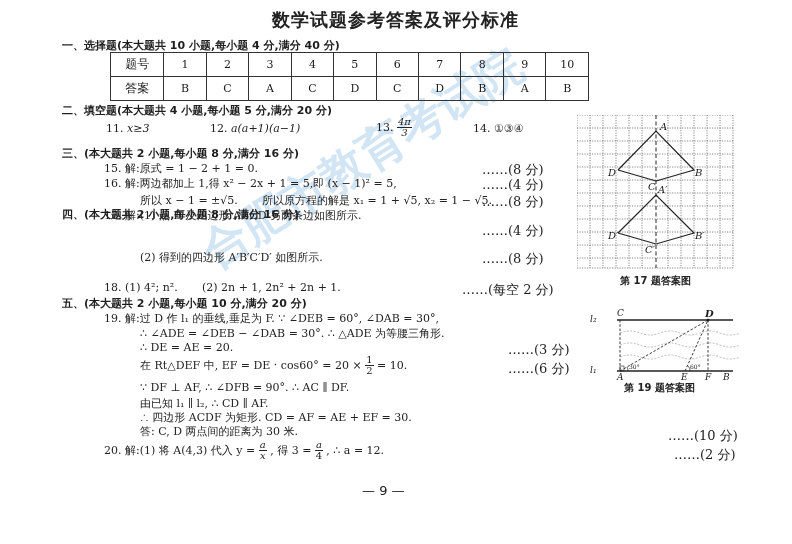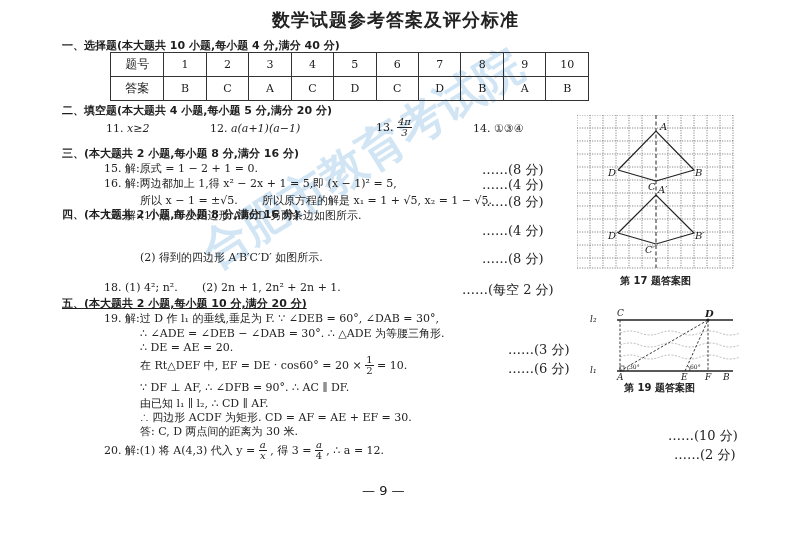--- a/index.html
+++ b/index.html
@@ -57,21 +57,21 @@
     <td>B</td>
     <td>A</td>
     <td>B</td>
   </tr>
 </tbody>
   </table>
 
 <div class="abs sec" style="top:103px;">二、填空题(本大题共 4 小题,每小题 5 分,满分 20 分)</div>
 <div class="abs line" style="left:106px; top:122px;">
   <span>11.</span>
-  <span class="it">x≥2</span>
+  <span class="it">x≥3</span>
 </div>
 <div class="abs line" style="left:210px; top:122px;">
   <span>12.</span>
   <span class="it">a(a+1)(a−1)</span>
 </div>
 <div class="abs line" style="left:376px; top:117px;">
   <span style="vertical-align:middle;">13.</span>
   <span class="frac it">
     <span class="num">4π</span>
     <span class="den">3</span>
@@ -93,21 +93,21 @@
 
 <div class="abs sec" style="top:207px;">四、(本大题共 2 小题,每小题 8 分,满分 16 分)</div>
 <div class="abs line" style="left:104px; top:208px;">17. 解:(1) 点 D 及四边形 ABCD 另两条边如图所示.</div>
 <div class="abs score" style="left:482px; top:222px;">……(4 分)</div>
 <div class="abs line" style="left:140px; top:250px;">(2) 得到的四边形 A′B′C′D′ 如图所示.</div>
 <div class="abs score" style="left:482px; top:250px;">……(8 分)</div>
 <div class="abs line" style="left:104px; top:281px;">18. (1) 4²; n².</div>
 <div class="abs line" style="left:202px; top:281px;">(2) 2n + 1,   2n² + 2n + 1.</div>
 <div class="abs score" style="left:462px; top:281px;">……(每空 2 分)</div>
 
-<div class="abs sec" style="top:296px;text-decoration:underline;">五、(本大题共 2 小题,每小题 10 分,满分 20 分)</div>
+<div class="abs sec" style="top:296px;">五、(本大题共 2 小题,每小题 10 分,满分 20 分)</div>
 <div class="abs line" style="left:104px; top:311px;">19. 解:过 D 作 l₁ 的垂线,垂足为 F. ∵ ∠DEB = 60°, ∠DAB = 30°,</div>
 <div class="abs line" style="left:140px; top:326px;">∴ ∠ADE = ∠DEB − ∠DAB = 30°. ∴ △ADE 为等腰三角形.</div>
 <div class="abs line" style="left:140px; top:341px;">∴ DE = AE = 20.</div>
 <div class="abs score" style="left:508px; top:341px;">……(3 分)</div>
 <div class="abs line" style="left:140px; top:355px;">
   <span style="vertical-align:middle;">在 Rt△DEF 中, EF = DE · cos60° = 20 ×</span>
   <span class="frac">
     <span class="num">1</span>
     <span class="den">2</span>
   </span>

